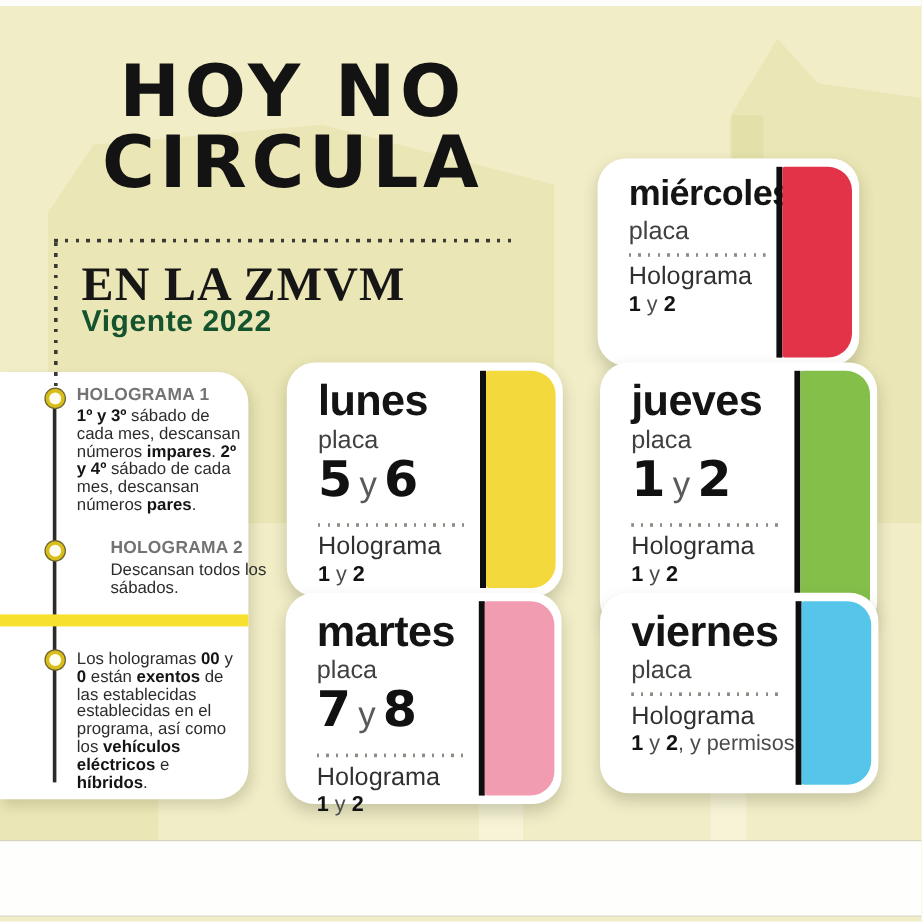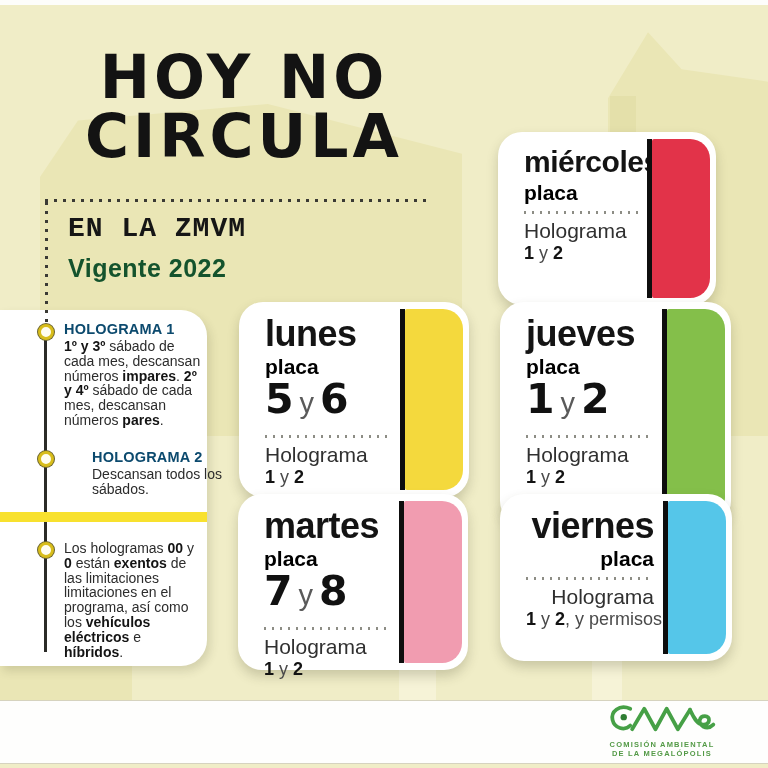--- a/index.html
+++ b/index.html
@@ -20,22 +20,22 @@
   .top-strip{left:0;top:0;width:768px;height:5px;background:#fdfdfb;}
 
   
   .title{
     position:absolute;left:55px;top:48px;width:378px;z-index:2;
     text-align:center;font-family:"DejaVu Sans","Liberation Sans",sans-serif;
     font-weight:bold;color:#131313;font-size:60px;line-height:.98;letter-spacing:4px;
   }
   .region{
     position:absolute;left:68px;top:213px;z-index:2;
-    font-family:Liberation Mono, monospace;
-    font-weight:bold;color:#161616;font-size:28px;letter-spacing:1px;
+    font-family:Liberation Serif, serif;
+    font-weight:bold;color:#161616;font-size:40px;letter-spacing:1px;
   }
   .validity{
     position:absolute;left:68px;top:254px;z-index:2;
     font-weight:bold;color:#14532d;font-size:25px;letter-spacing:.5px;
   }
   .dots-h{
     position:absolute;left:45px;top:199px;width:382px;height:3px;z-index:2;
     background:repeating-linear-gradient(90deg,#3a3a34 0 3px,transparent 3px 9px);
   }
   .dots-v{
@@ -53,38 +53,38 @@
   .bullet{
     position:absolute;left:38px;width:10px;height:10px;border-radius:50%;z-index:6;
     background:#fffdf0;border:3px solid #d8bd1b;box-shadow:0 0 0 1px #6b6430;
   }
   .bullet.b1{top:324px;} .bullet.b2{top:451px;} .bullet.b3{top:542px;}
   .divider{
     position:absolute;left:0;top:512px;width:207px;height:10px;z-index:5;background:#f8e12e;
   }
   .side-block{position:absolute;left:64px;width:138px;z-index:5;color:#222;}
   .side-block.s1{top:322px;} .side-block.s2{top:450px;margin-left:28px;} .side-block.s3{top:541px;}
-  .side-heading{font-size:14.5px;font-weight:bold;letter-spacing:.2px;line-height:15px;margin-bottom:2px;color:#0c4a6e;}
+  .side-heading{font-size:14.5px;font-weight:bold;letter-spacing:.2px;line-height:15px;margin-bottom:2px;color:#737373;}
   .side-body{font-size:14px;line-height:14.8px;color:#2c2c2c;}
   .side-body .b{font-weight:bold;color:#141414;margin-top:20px;}
 
   
   .card{
     position:absolute;z-index:3;background:#ffffff;border-radius:24px;
     box-shadow:0 6px 12px rgba(60,60,30,.22);
     padding:14px 78px 10px 26px;box-sizing:border-box;
   }
   .card.c0{left:498px;top:108px;width:218px;height:173px;margin-top:24px;}
   .card.c1{left:239px;top:302px;width:230px;height:195px;}
   .card.c2{left:500px;top:302px;width:231px;height:223px;}
   .card.c3{left:238px;top:494px;width:230px;height:176px;}
-  .card.c4{left:500px;top:494px;width:232px;height:167px;text-align:right;}
+  .card.c4{left:500px;top:494px;width:232px;height:167px;}
   .day{font-size:36px;font-weight:bold;color:#141414;line-height:36px;white-space:nowrap;letter-spacing:-.5px;}
   .card.c0 .day{font-size:30px;line-height:32px;}
-  .placa{font-size:21px;line-height:23px;margin-top:3px;color:#000000;font-weight:bold;}
+  .placa{font-size:21px;line-height:23px;margin-top:3px;color:#404040;}
   .plate{line-height:40px;margin-top:1px;white-space:nowrap;}
   .plate .n{font-size:41px;font-weight:bold;color:#111;font-family:"DejaVu Sans","Liberation Sans",sans-serif;}
   .plate .conj{font-size:29px;color:#5a5a5a;margin:0 6px;}
   .card-sep{
     height:3px;width:100%;margin:7px 0 5px 0;
     background:repeating-linear-gradient(90deg,#8d8d85 0 2px,transparent 2px 8px);
   }
   .holo-label{font-size:21px;line-height:23px;color:#303030;}
   .holo{font-size:18px;line-height:21px;margin-top:1px;white-space:nowrap;color:#4a4a4a;}
   .holo .b{font-weight:bold;color:#131313;}
@@ -133,21 +133,21 @@
 
   <div class="side-block s1">
     <div class="side-heading">HOLOGRAMA 1</div>
     <div class="side-body"><span class="b">1º y 3º </span><span>sábado de cada mes, descansan números </span><span class="b">impares</span><span>. </span><span class="b">2º y 4º </span><span>sábado de cada mes, descansan números </span><span class="b">pares</span><span>.</span></div>
   </div>
   <div class="side-block s2">
     <div class="side-heading">HOLOGRAMA 2</div>
     <div class="side-body"><span>Descansan todos los sábados.</span></div>
   </div>
   <div class="side-block s3">
-    <div class="side-body"><span>Los hologramas </span><span class="b">00</span><span> y </span><span class="b">0</span><span> están </span><span class="b">exentos</span><span> de las limitaciones limitaciones en el programa, así como los </span><span class="b">vehículos eléctricos</span><span> e </span><span class="b">híbridos</span><span>.</span></div>
+    <div class="side-body"><span>Los hologramas </span><span class="b">00</span><span> y </span><span class="b">0</span><span> están </span><span class="b">exentos</span><span> de las establecidas establecidas en el programa, así como los </span><span class="b">vehículos eléctricos</span><span> e </span><span class="b">híbridos</span><span>.</span></div>
   </div>
 
   <div class="card c0">
     <div class="day">miércoles</div>
     <div class="placa">placa</div>
     <div class="card-sep"></div>
     <div class="holo-label">Holograma</div>
     <div class="holo"><span class="b">1</span><span> y </span><span class="b">2</span></div>
     <div class="stripe">
       <div class="bar"></div>
@@ -200,26 +200,14 @@
     <div class="card-sep"></div>
     <div class="holo-label">Holograma</div>
     <div class="holo"><span class="b">1</span><span> y </span><span class="b">2</span><span>, y permisos</span></div>
     <div class="stripe">
       <div class="bar"></div>
       <div class="fill" style="background: rgb(85, 198, 233);"></div>
     </div>
   </div>
 
   <div class="footer"></div>
-  <div class="logo-wrap">
-    <svg width="112" height="32" viewBox="0 0 120 34" aria-hidden="true">
-      <g fill="none" stroke="#46a046" stroke-width="4" stroke-linecap="round" stroke-linejoin="round">
-        <path d="M26 6 C 14 1, 5 9, 7 18 C 9 27, 20 30, 26 24"></path>
-        <path d="M28 28 L41 6 L53 28 L65 6 L77 28 L90 7"></path>
-        <path d="M90 7 C 95 18, 99 24, 105 23 C 112 22, 112 14, 106 14 C 100 14, 98 21, 104 25 C 108 27, 112 26, 115 23"></path>
-      </g>
-      <circle cx="19" cy="15" r="3.4" fill="#2e7d32"></circle>
-    </svg>
-    <div class="logo-sub">COMISIÓN AMBIENTAL</div>
-    <div class="logo-sub" style="margin-top:0;">DE LA MEGALÓPOLIS</div>
-  </div>
 
 </div>
 
 </body></html>

